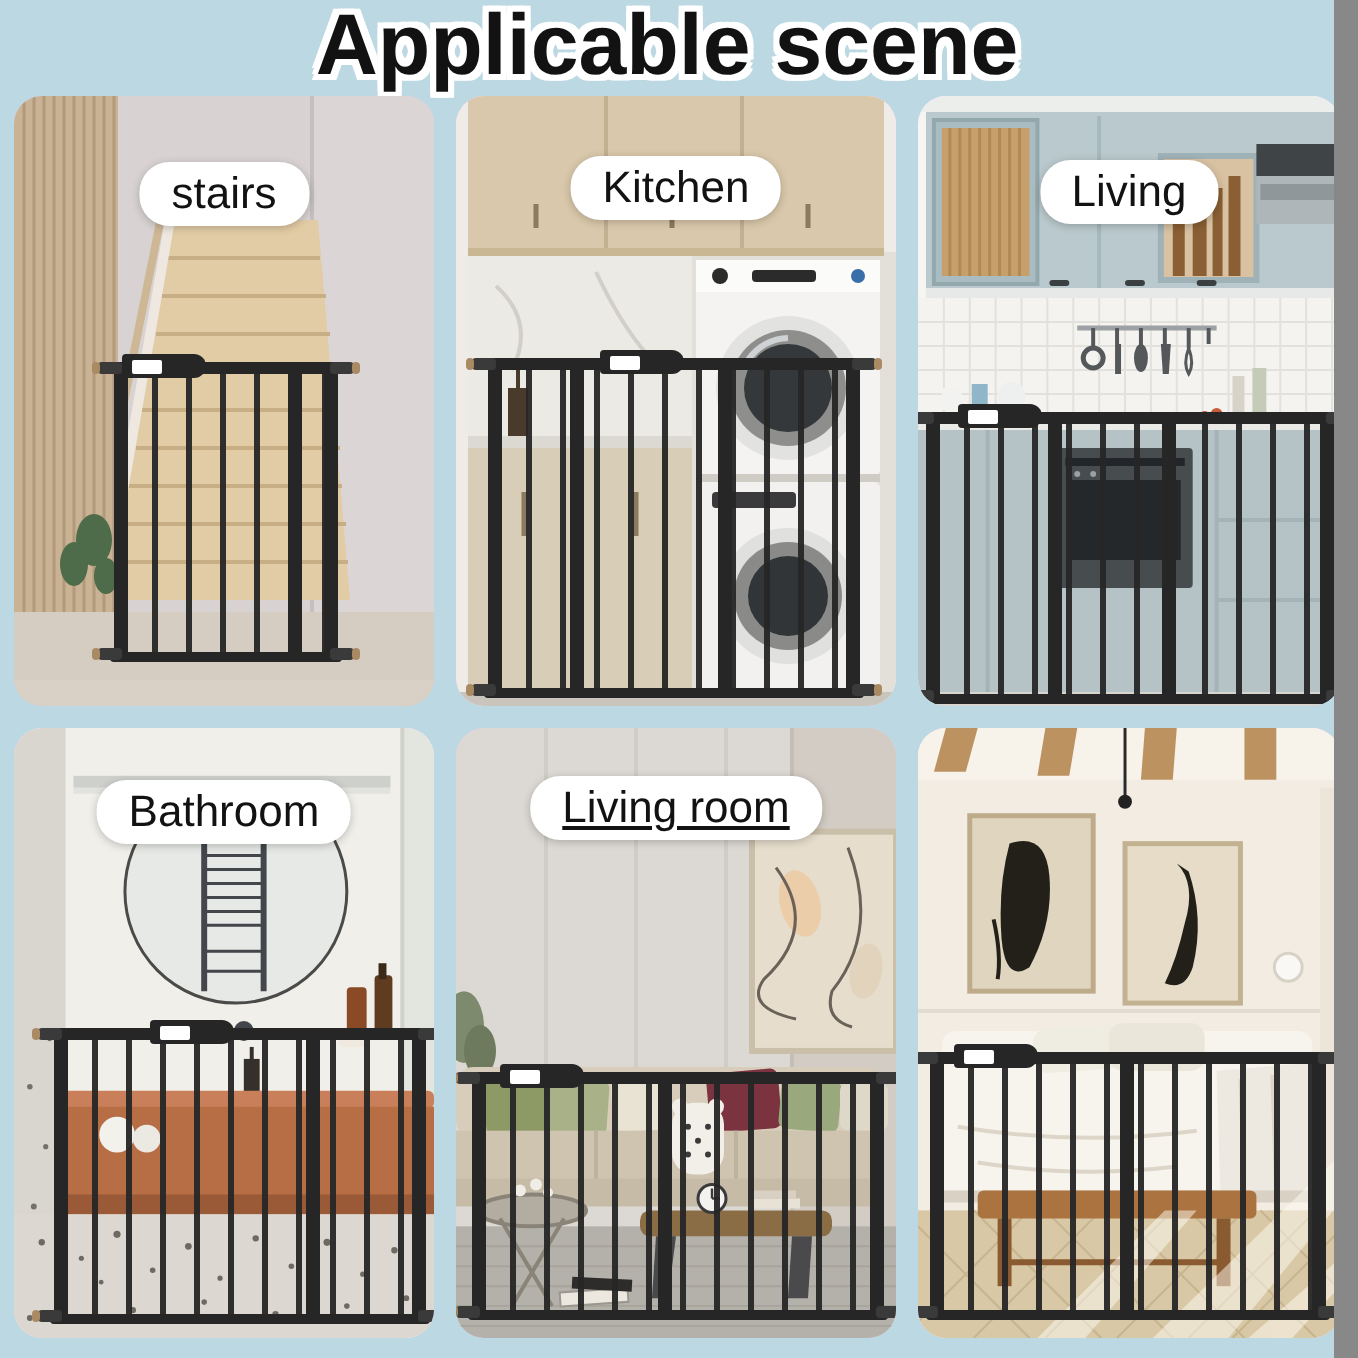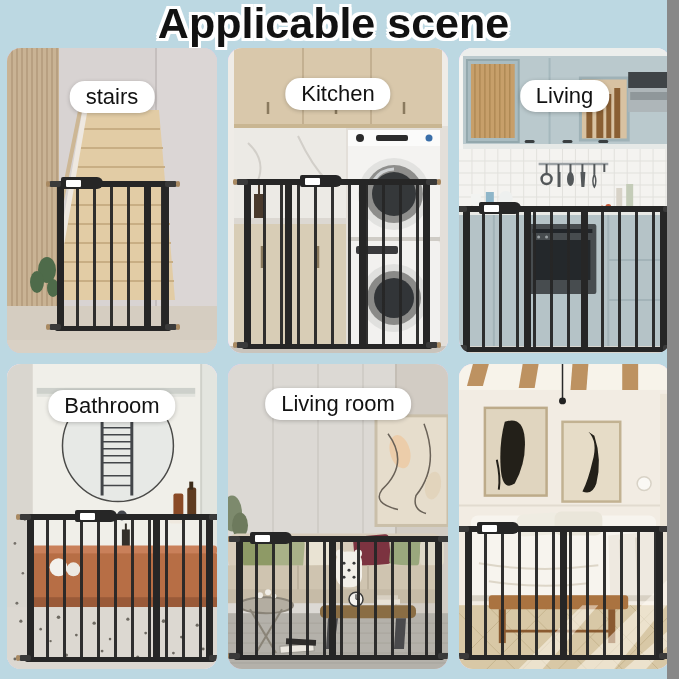--- a/index.html
+++ b/index.html
@@ -485,21 +485,21 @@
           </div>
         <div class="mount m-tl">
             <i></i>
           </div>
           <div class="mount m-tr"></div>
         <div class="mount m-bl">
             <i></i>
           </div>
           <div class="mount m-br"></div>
       </div>
-      <div class="pill" style="top:24px;">
+      <div class="pill" style="top:24px;text-decoration:underline;">
         <span>Living room</span>
       </div>
     </figure>
 
     <figure class="panel">
       <svg class="scene" viewBox="0 0 212 306" preserveAspectRatio="none">
         <rect x="0" y="0" width="212" height="306" fill="#f2ece3"></rect>
         <rect x="0" y="0" width="212" height="26" fill="#f7f3ea"></rect>
         <g fill="#bd9261">
           <polygon points="14,0 30,0 24,22 8,22"></polygon>

